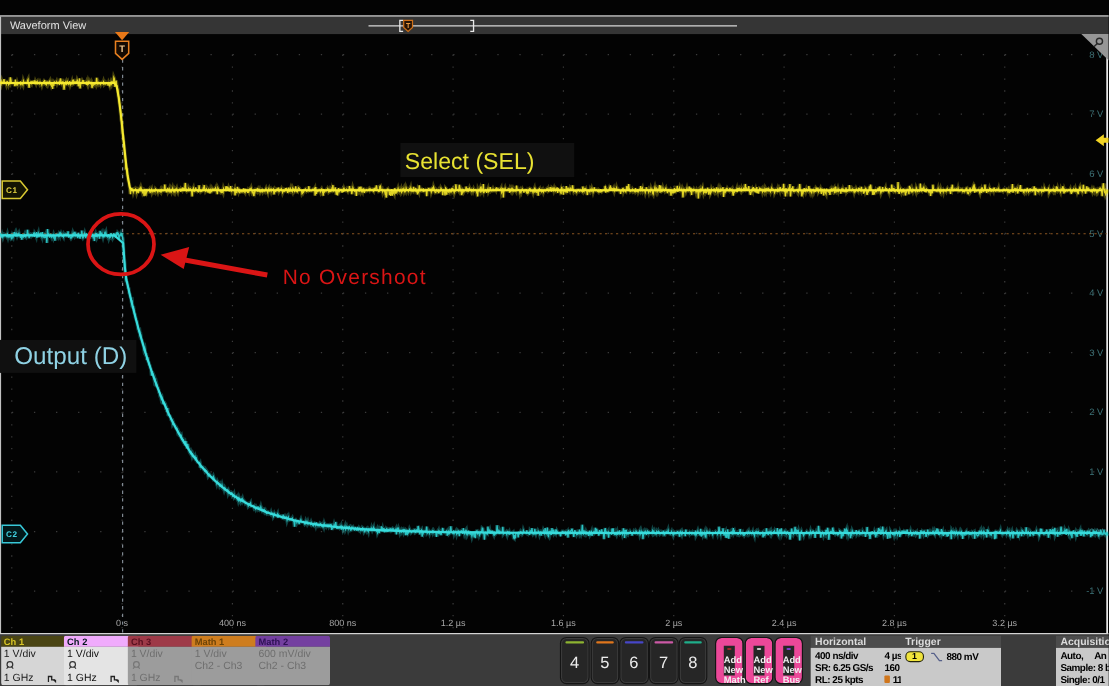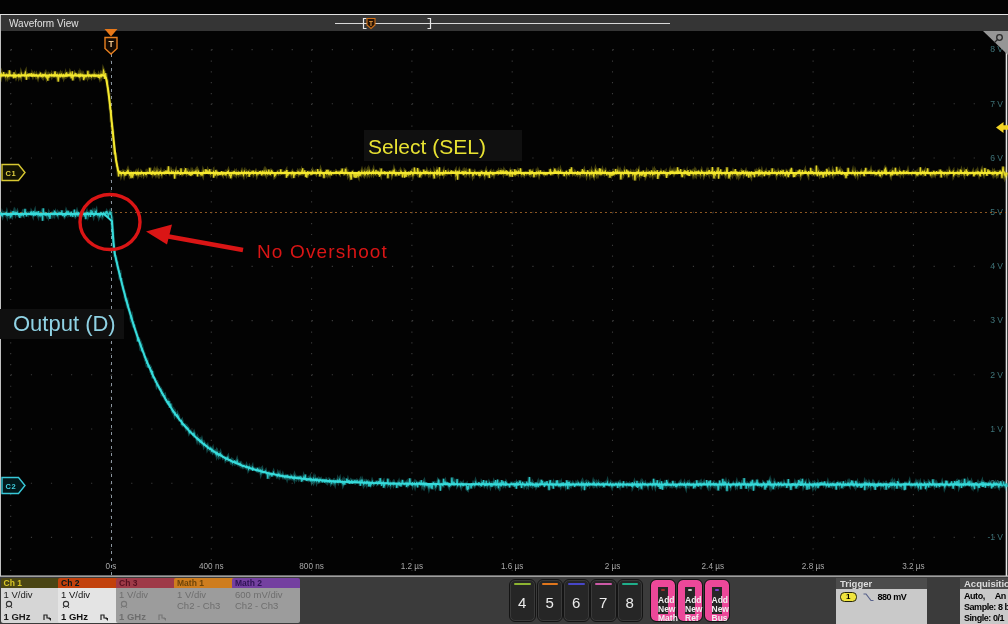--- a/index.html
+++ b/index.html
@@ -13,21 +13,21 @@
 
 #wvbar { position:absolute; left:0; top:14px; width:1008px; height:17px;
   background:#353535; border-top:1.5px solid #e2e2e2; color:#e2e2e2; font-size:10px; }
 
 #bottombar { position:absolute; left:0; top:577px; width:1008px; height:47px; background:#3b3b3b; }
 .badge { position:absolute; top:0.5px; height:45.5px; width:68px; border-radius:2px; overflow:hidden; }
 .badge .hd { height:10.5px; font-size:8.5px; font-weight:bold; padding:0 0 0 3px; line-height:10.5px; }
 .badge .bd { position:relative; height:35px; font-size:9.5px; line-height:10.5px; }
 .badge .bd .r1 { position:absolute; left:3px; top:1.5px; }
 .badge .bd .r2 { position:absolute; left:3px; top:12px; }
-.badge .bd .r3 { position:absolute; left:3px; top:23.5px;font-weight:bold; }
+.badge .bd .r3 { position:absolute; left:3px; top:23.5px; }
 .badge .bd .ric { position:absolute; left:42px; top:25px; }
 .nbtn { position:absolute; top:2.5px; width:24.5px; height:41.5px; background:#262626;
   border:1px solid #3a3a3a; outline:1px solid #141414; border-radius:5px; color:#ececec; font-size:15px; text-align:center; }
 .nbtn .stripe, .abtn .stripe { position:absolute; left:3px; right:3px; top:2.5px; height:2px; border-radius:1px; }
 .nbtn .num { position:absolute; width:100%; top:13px; }
 .abtn { position:absolute; top:2.5px; width:24px; height:41.5px; background:#262626;
   border:7px solid #ec4899; outline:1px solid #141414; border-radius:5px; color:#f0f0f0; font-size:8.5px; font-weight:bold; text-align:center; line-height:9.3px; }
 .abtn .txt { position:absolute; width:100%; top:9px; }
 .panel { position:absolute; top:0.5px; height:47px; }
 .panel .ph { height:11px; background:#4c4c4c; color:#dcdcdc; font-weight:bold; font-size:9.5px;
@@ -146,21 +146,21 @@
           </svg>
         <span class="r3">1 GHz</span>
         <svg class="ric" width="9" height="8">
             <path d="M1,7 V2 H4 V5 H7" fill="none" stroke="#222" stroke-width="1.2"></path>
             <path d="M5,5 l3,3 v-3 z" fill="#222"></path>
           </svg>
       </div>
     </div>
 
     <div class="badge" style="left:58px">
-      <div class="hd" style="background:#c2410c;color:#03181c">Ch 2</div>
+      <div class="hd" style="background:#f0abfc;color:#03181c">Ch 2</div>
       <div class="bd" style="background:#e4e4e4;color:#111">
         <span class="r1">1 V/div</span>
         <svg class="r2" width="10" height="9">
             <circle cx="5" cy="4" r="2.6" fill="none" stroke="#333" stroke-width="1.1"></circle>
             <line x1="2" y1="8" x2="3.6" y2="5.8" stroke="#333" stroke-width="1"></line>
             <line x1="8" y1="8" x2="6.4" y2="5.8" stroke="#333" stroke-width="1"></line>
           </svg>
         <span class="r3">1 GHz</span>
         <svg class="ric" width="9" height="8">
             <path d="M1,7 V2 H4 V5 H7" fill="none" stroke="#222" stroke-width="1.2"></path>
@@ -229,22 +229,33 @@
       </div>
     <div class="abtn" style="left:678px">
         <div class="stripe" style="background:#cccccc"></div>
         <div class="txt">Add<br>New<br>Ref</div>
       </div>
     <div class="abtn" style="left:704.5px">
         <div class="stripe" style="background:#7e3fd0"></div>
         <div class="txt">Add<br>New<br>Bus</div>
       </div>
 
-
-    <div class="panel" style="left:836px;width:91px">
+    <div class="panel" style="left:737px;width:117px">
+      <div class="ph">Horizontal</div>
+      <div class="pb">
+        <span style="position:absolute;left:4px;top:13px">400 ns/div</span>
+          <span style="position:absolute;left:67px;top:13px">4 µs</span>
+        <span style="position:absolute;left:4px;top:24px">SR: 6.25 GS/s</span>
+          <span style="position:absolute;left:67px;top:24px">160 ps/pt</span>
+        <span style="position:absolute;left:4px;top:35px">RL: 25 kpts</span>
+          <span style="position:absolute;left:67px;top:35px"><span style="display:inline-block;width:4.5px;height:6.5px;background:#d0761c;border-radius:1px;margin-right:3px"></span>11%</span>
+      </div>
+    </div>
+
+    <div class="panel" style="left:819px;width:91px">
       <div class="ph">Trigger</div>
       <div class="pb">
         <span style="position:absolute;left:3.5px;top:14.5px;width:17px;height:9.5px;background:#f0e43c;border:1.3px solid #24240a;border-radius:4.5px;color:#000;font-weight:bold;text-align:center;line-height:8.5px;font-size:8px">1</span>
         <svg width="11" height="9" style="position:absolute;left:26.5px;top:15.5px">
             <path d="M0.5,1 h2.5 l5,6.5 h2.5" fill="none" stroke="#56608a" stroke-width="1.2"></path>
           </svg>
         <span style="position:absolute;left:41.5px;top:14.5px">880 mV</span>
       </div>
     </div>
 

